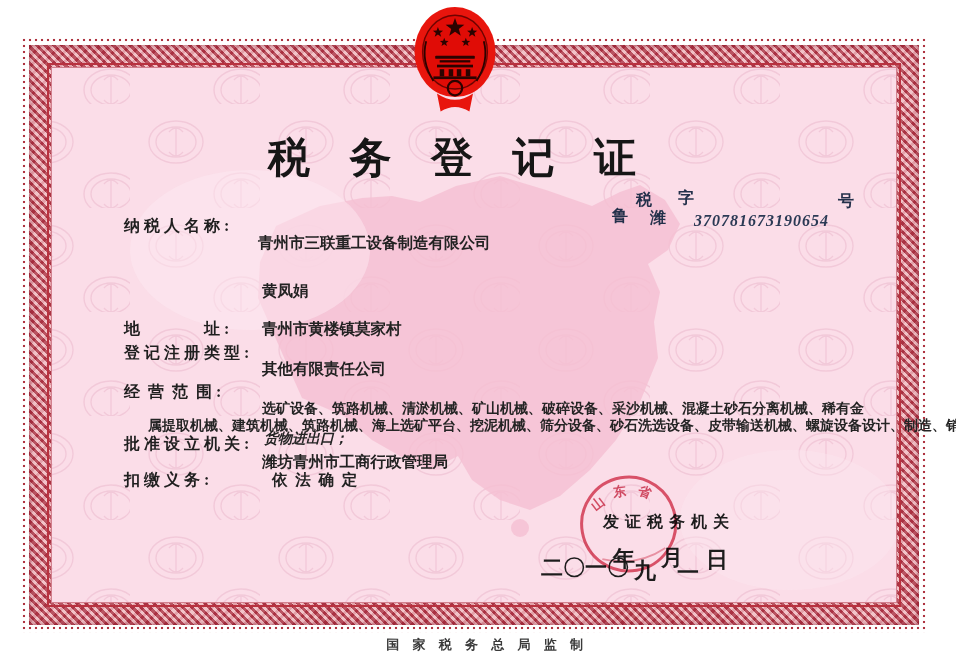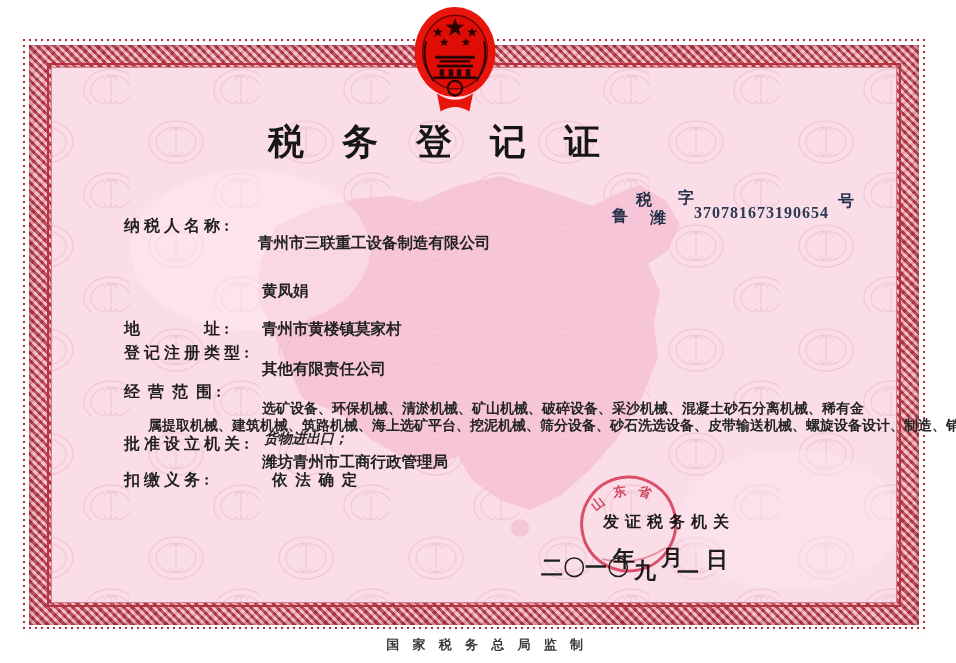--- a/index.html
+++ b/index.html
@@ -19,21 +19,21 @@
       repeating-linear-gradient(-45deg,rgba(153,21,41,.35) 0 3px,rgba(255,236,239,.35) 3px 7px);
     box-shadow:inset 0 0 6px rgba(120,10,30,.6);}
   .linea{position:absolute;inset:21px;border:2px solid #b8323f;background:transparent;}
   .lineb{position:absolute;inset:25px;border:1px solid #d2808e;}
   .interior{position:absolute;inset:26px;background:#fbdde8;}
   
   .bg-art{position:absolute;left:0;top:0;z-index:2;pointer-events:none;}
   
   .content{position:absolute;inset:0;z-index:3;color:#1c1c1c;}
   .abs{position:absolute;white-space:pre;}
-  .title{font-size:36px;font-weight:700;letter-spacing:0;word-spacing:29px;color:#161616;}
+  .title{font-size:42px;font-weight:700;letter-spacing:0;word-spacing:29px;color:#161616;margin-top:12px;}
   .label{font-size:16px;font-weight:700;color:#1f1f1f;}
   .value{font-size:15.5px;font-weight:700;color:#222;}
   .scope{font-size:14px;font-weight:700;color:#242424;}
   .serial-char{font-size:16px;font-weight:700;color:#23304a;}
   .serial-num{font-size:16px;font-weight:700;color:#2b3a55;letter-spacing:1px;}
   .issuer{font-size:16px;font-weight:700;letter-spacing:1px;}
   .datechar{font-size:22px;font-weight:700;}
   .footer{font-size:13px;font-weight:600;color:#3a3a3a;letter-spacing:2px;word-spacing:6px;}
   .emblem{position:absolute;left:410px;top:5px;width:90px;height:114px;z-index:4;}
   .seal{position:absolute;left:563px;top:466px;width:132px;height:120px;z-index:5;
@@ -104,35 +104,35 @@
 
 <div class="content">
 
   <div class="abs title" style="left:268px;top:118px;">税 务 登 记 证</div>
 
   <span class="abs serial-char" style="left:636px;top:190px;">税</span>
   <span class="abs serial-char" style="left:678px;top:188px;">字</span>
   <span class="abs serial-char" style="left:838px;top:191px;">号</span>
   <span class="abs serial-char" style="left:612px;top:206px;">鲁</span>
   <span class="abs serial-char" style="left:650px;top:208px;">潍</span>
-  <span class="abs serial-num" style="left:694px;top:204px;">370781673190654</span>
+  <span class="abs serial-num" style="left:694px;top:212px;font-style:italic;">370781673190654</span>
 
   <span class="abs label" style="left:124px;top:216px;">纳 税 人 名 称 :</span>
   <span class="abs value" style="left:258px;top:233px;">青州市三联重工设备制造有限公司</span>
 
   <span class="abs value" style="left:262px;top:281px;">黄凤娟</span>
 
   <span class="abs label" style="left:124px;top:303px;margin-top:16px;">地　　　　址 :</span>
   <span class="abs value" style="left:262px;top:319px;">青州市黄楼镇莫家村</span>
 
   <span class="abs label" style="left:124px;top:343px;">登 记 注 册 类 型 :</span>
   <span class="abs value" style="left:262px;top:359px;">其他有限责任公司</span>
 
   <span class="abs label" style="left:124px;top:382px;">经  营  范  围 :</span>
-  <span class="abs scope" style="left:262px;top:400px;">选矿设备、环保机械、清淤机械、矿山机械、破碎设备、采沙机械、混凝土砂石分离机械、稀有金</span>
+  <span class="abs scope" style="left:262px;top:400px;">选矿设备、筑路机械、清淤机械、矿山机械、破碎设备、采沙机械、混凝土砂石分离机械、稀有金</span>
   <span class="abs scope" style="left:148px;top:417px;">属提取机械、建筑机械、筑路机械、海上选矿平台、挖泥机械、筛分设备、砂石洗选设备、皮带输送机械、螺旋设备设计、制造、销售</span>
   <span class="abs scope" style="left:264px;top:430px;font-style:italic;">货物进出口；</span>
 
   <span class="abs label" style="left:124px;top:434px;">批 准 设 立 机 关 :</span>
   <span class="abs value" style="left:262px;top:452px;">潍坊青州市工商行政管理局</span>
 
   <span class="abs label" style="left:124px;top:470px;">扣 缴 义 务 :</span>
   <span class="abs value" style="left:272px;top:470px;">依  法  确  定</span>
 
   <span class="abs issuer" style="left:603px;top:512px;">发 证 税 务 机 关</span>

